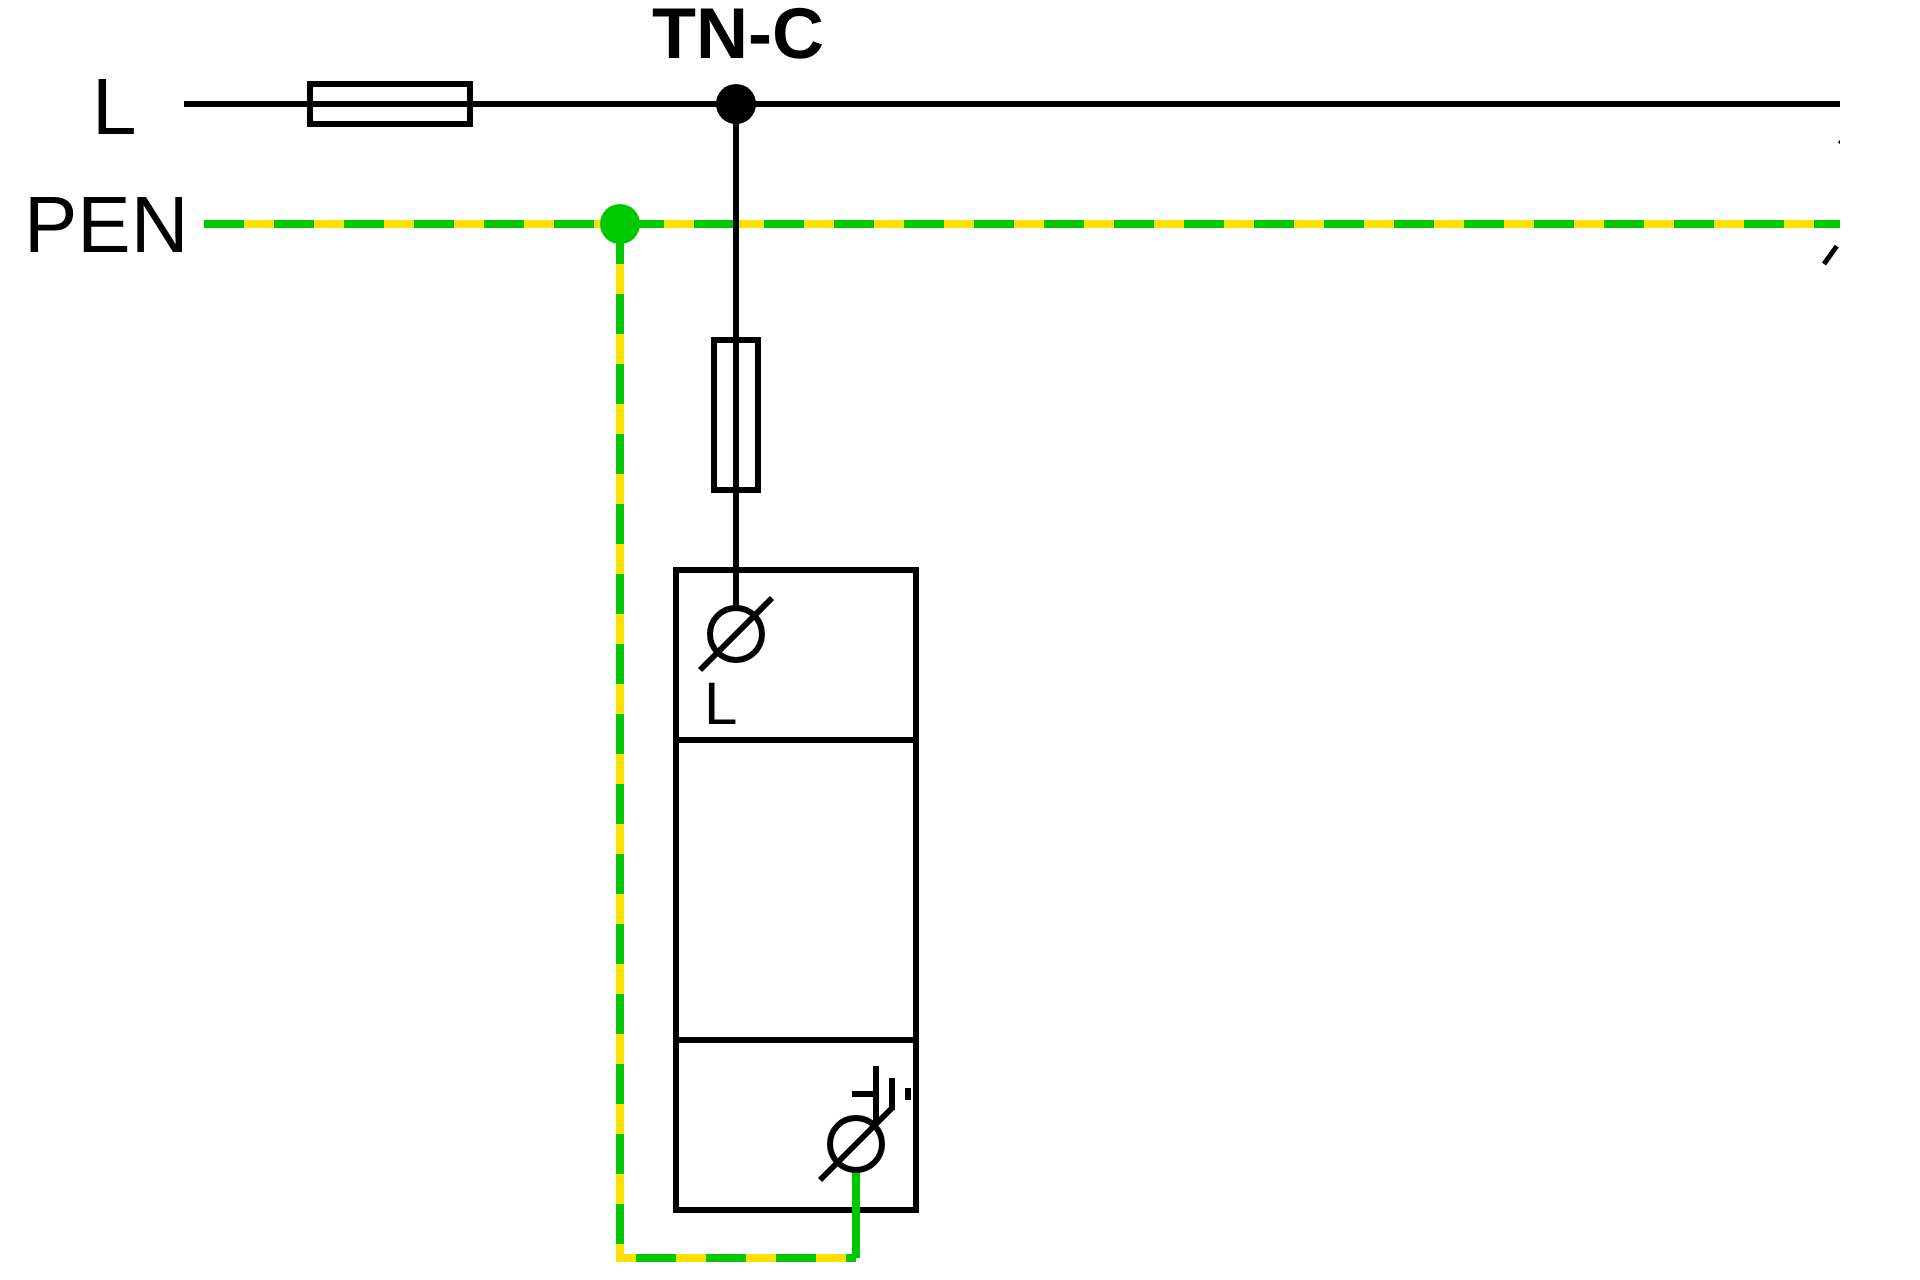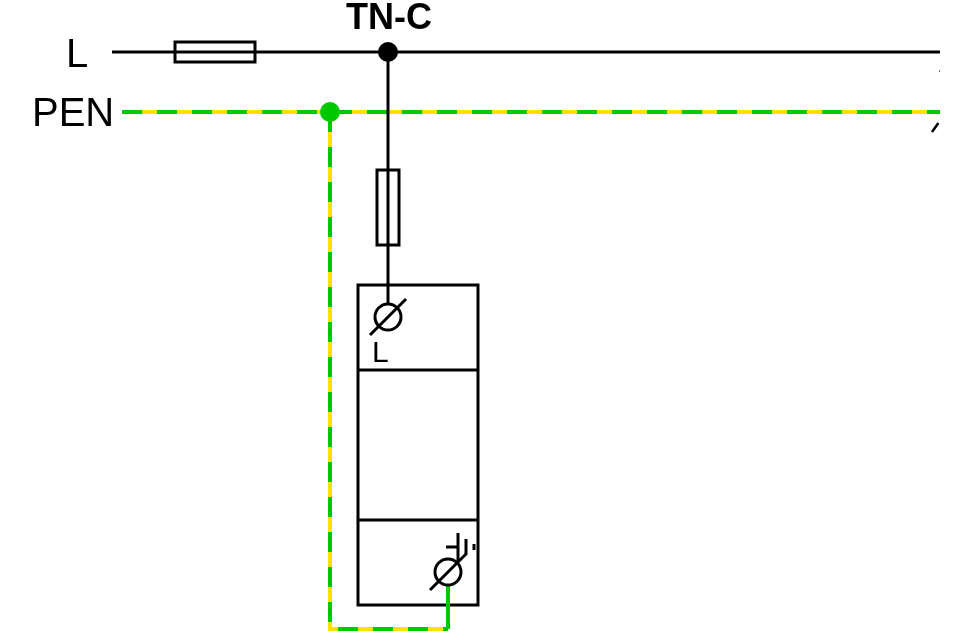--- a/index.html
+++ b/index.html
@@ -1,16 +1,16 @@
 <!DOCTYPE html>
 <html style="--conductor: #000000; --pen-green: #00c800; --pen-yellow: #ffe100; --background: #ffffff;"><head>
 <meta charset="utf-8">
 <style>
   html,body{margin:0;padding:0;background:#fff;}
-  .stage{position:relative;width:920px;height:640px;background:var(--background,#fff);overflow:hidden;margin-left:20px;}
+  .stage{position:relative;width:920px;height:640px;background:var(--background,#fff);overflow:hidden;}
   svg{display:block;}
   .blk{stroke:var(--conductor,#000);stroke-width:3;fill:none;}
   .fillw{fill:#fff;}
   .dot-k{fill:var(--conductor,#000);stroke:none;}
   .dot-g{fill:var(--pen-green,#00c800);stroke:none;}
   .pen-y{stroke:var(--pen-yellow,#ffe100);stroke-width:4;fill:none;}
   .pen-g{stroke:var(--pen-green,#00c800);stroke-width:4;fill:none;stroke-dasharray:20 15;}
   .g-solid{stroke:var(--pen-green,#00c800);stroke-width:4;fill:none;}
   .brk{stroke:var(--conductor,#000);stroke-width:2.5;fill:none;stroke-dasharray:11 5 2 5;}
   .txt{font-family:"Liberation Sans","DejaVu Sans",sans-serif;fill:#000;}

